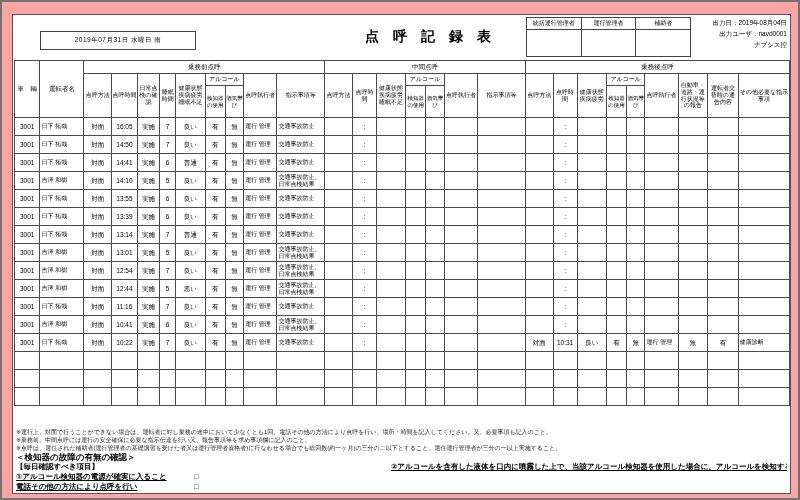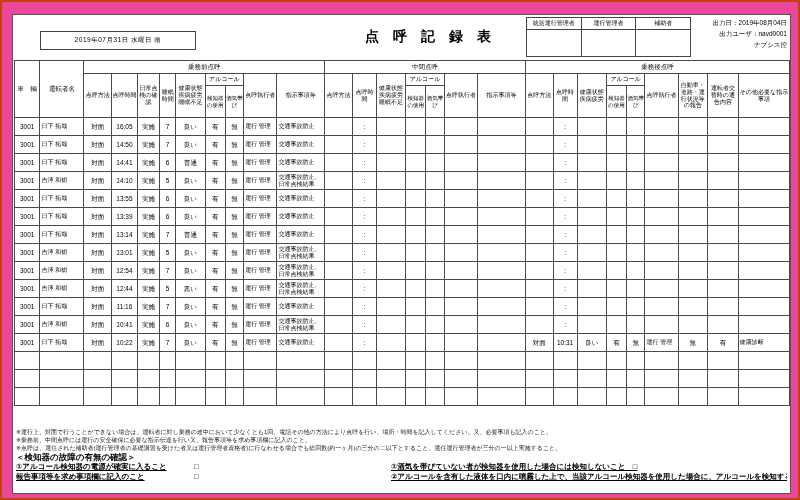--- a/index.html
+++ b/index.html
@@ -1,18 +1,18 @@
 <!DOCTYPE html>
 <html><head>
 <meta charset="utf-8">
 <style>
   html,body{margin:0;padding:0;}
   body{width:800px;height:500px;position:relative;background:#e8e8e8;
        font-family:"Liberation Sans","DejaVu Sans",sans-serif;color:#000;}
-  .page{position:absolute;inset:0;background:#ec4899;border:2px solid #c2410c;box-sizing:border-box;}
+  .page{position:absolute;inset:0;background:#fca5a5;border:2px solid #737373;box-sizing:border-box;}
   .frame{position:absolute;left:10px;top:12px;width:779px;height:480px;border:1px solid #555;box-sizing:border-box;background:#fff;}
 
   
   .date-box{position:absolute;left:27px;top:16px;width:154px;height:17px;border:1px solid #444;
             font-size:6.5px;display:flex;align-items:center;justify-content:center;letter-spacing:.5px;}
   .title{position:absolute;left:330px;top:13px;width:170px;text-align:center;
          font-size:14px;font-weight:bold;font-family:"Liberation Serif","DejaVu Serif",serif;}
   .sign-table{position:absolute;left:513px;top:2px;width:165px;border-collapse:collapse;table-layout:fixed;}
   .sign-table th,.sign-table td{border:1px solid #444;font-size:6px;font-weight:normal;text-align:center;padding:0;}
   .sign-table th{height:11px;}
@@ -612,29 +612,29 @@
 
     <div class="notes">
       <div>※運行上、対面で行うことができない場合は、運転者に対し乗務の途中において少なくとも1回、電話その他の方法により点呼を行い、場所・時間を記入してください。又、必要事項も記入のこと。</div>
       <div>※乗務前、中間点呼には運行の安全確保に必要な指示伝達を行い又、報告事項等を求め事項欄に記入のこと。</div>
       <div>※点呼は、選任された補助者(運行管理者の基礎講習を受けた者又は運行管理者資格者)に行なわせる場合でも総回数(約一ヶ月)の三分の二以下とすること、選任運行管理者が三分の一以上実施すること。</div>
     </div>
 
     <div class="check-title">＜検知器の故障の有無の確認＞</div>
 
     <div class="check-left">
+      <div>【毎日確認すべき項目】</div>
       <div class="chk-item">
         <span>①アルコール検知器の電源が確実に入ること</span>
         <span class="chk-box">□</span>
       </div>
       <div class="chk-item">
-        <span>報告事項等を求め事項欄に記入のこと</span>
+        <span>電話その他の方法により点呼を行い</span>
         <span class="chk-box">□</span>
       </div>
     </div>
 
     <div class="check-right">
-      <div class="chk-item">①酒気を帯びていない者が検知器を使用した場合には検知しないこと　□</div>
       <div class="chk-item">②アルコールを含有した液体を口内に噴霧した上で、当該アルコール検知器を使用した場合に、アルコールを検知すること　□</div>
     </div>
 
   </div>
 </div>
 
 </body></html>

